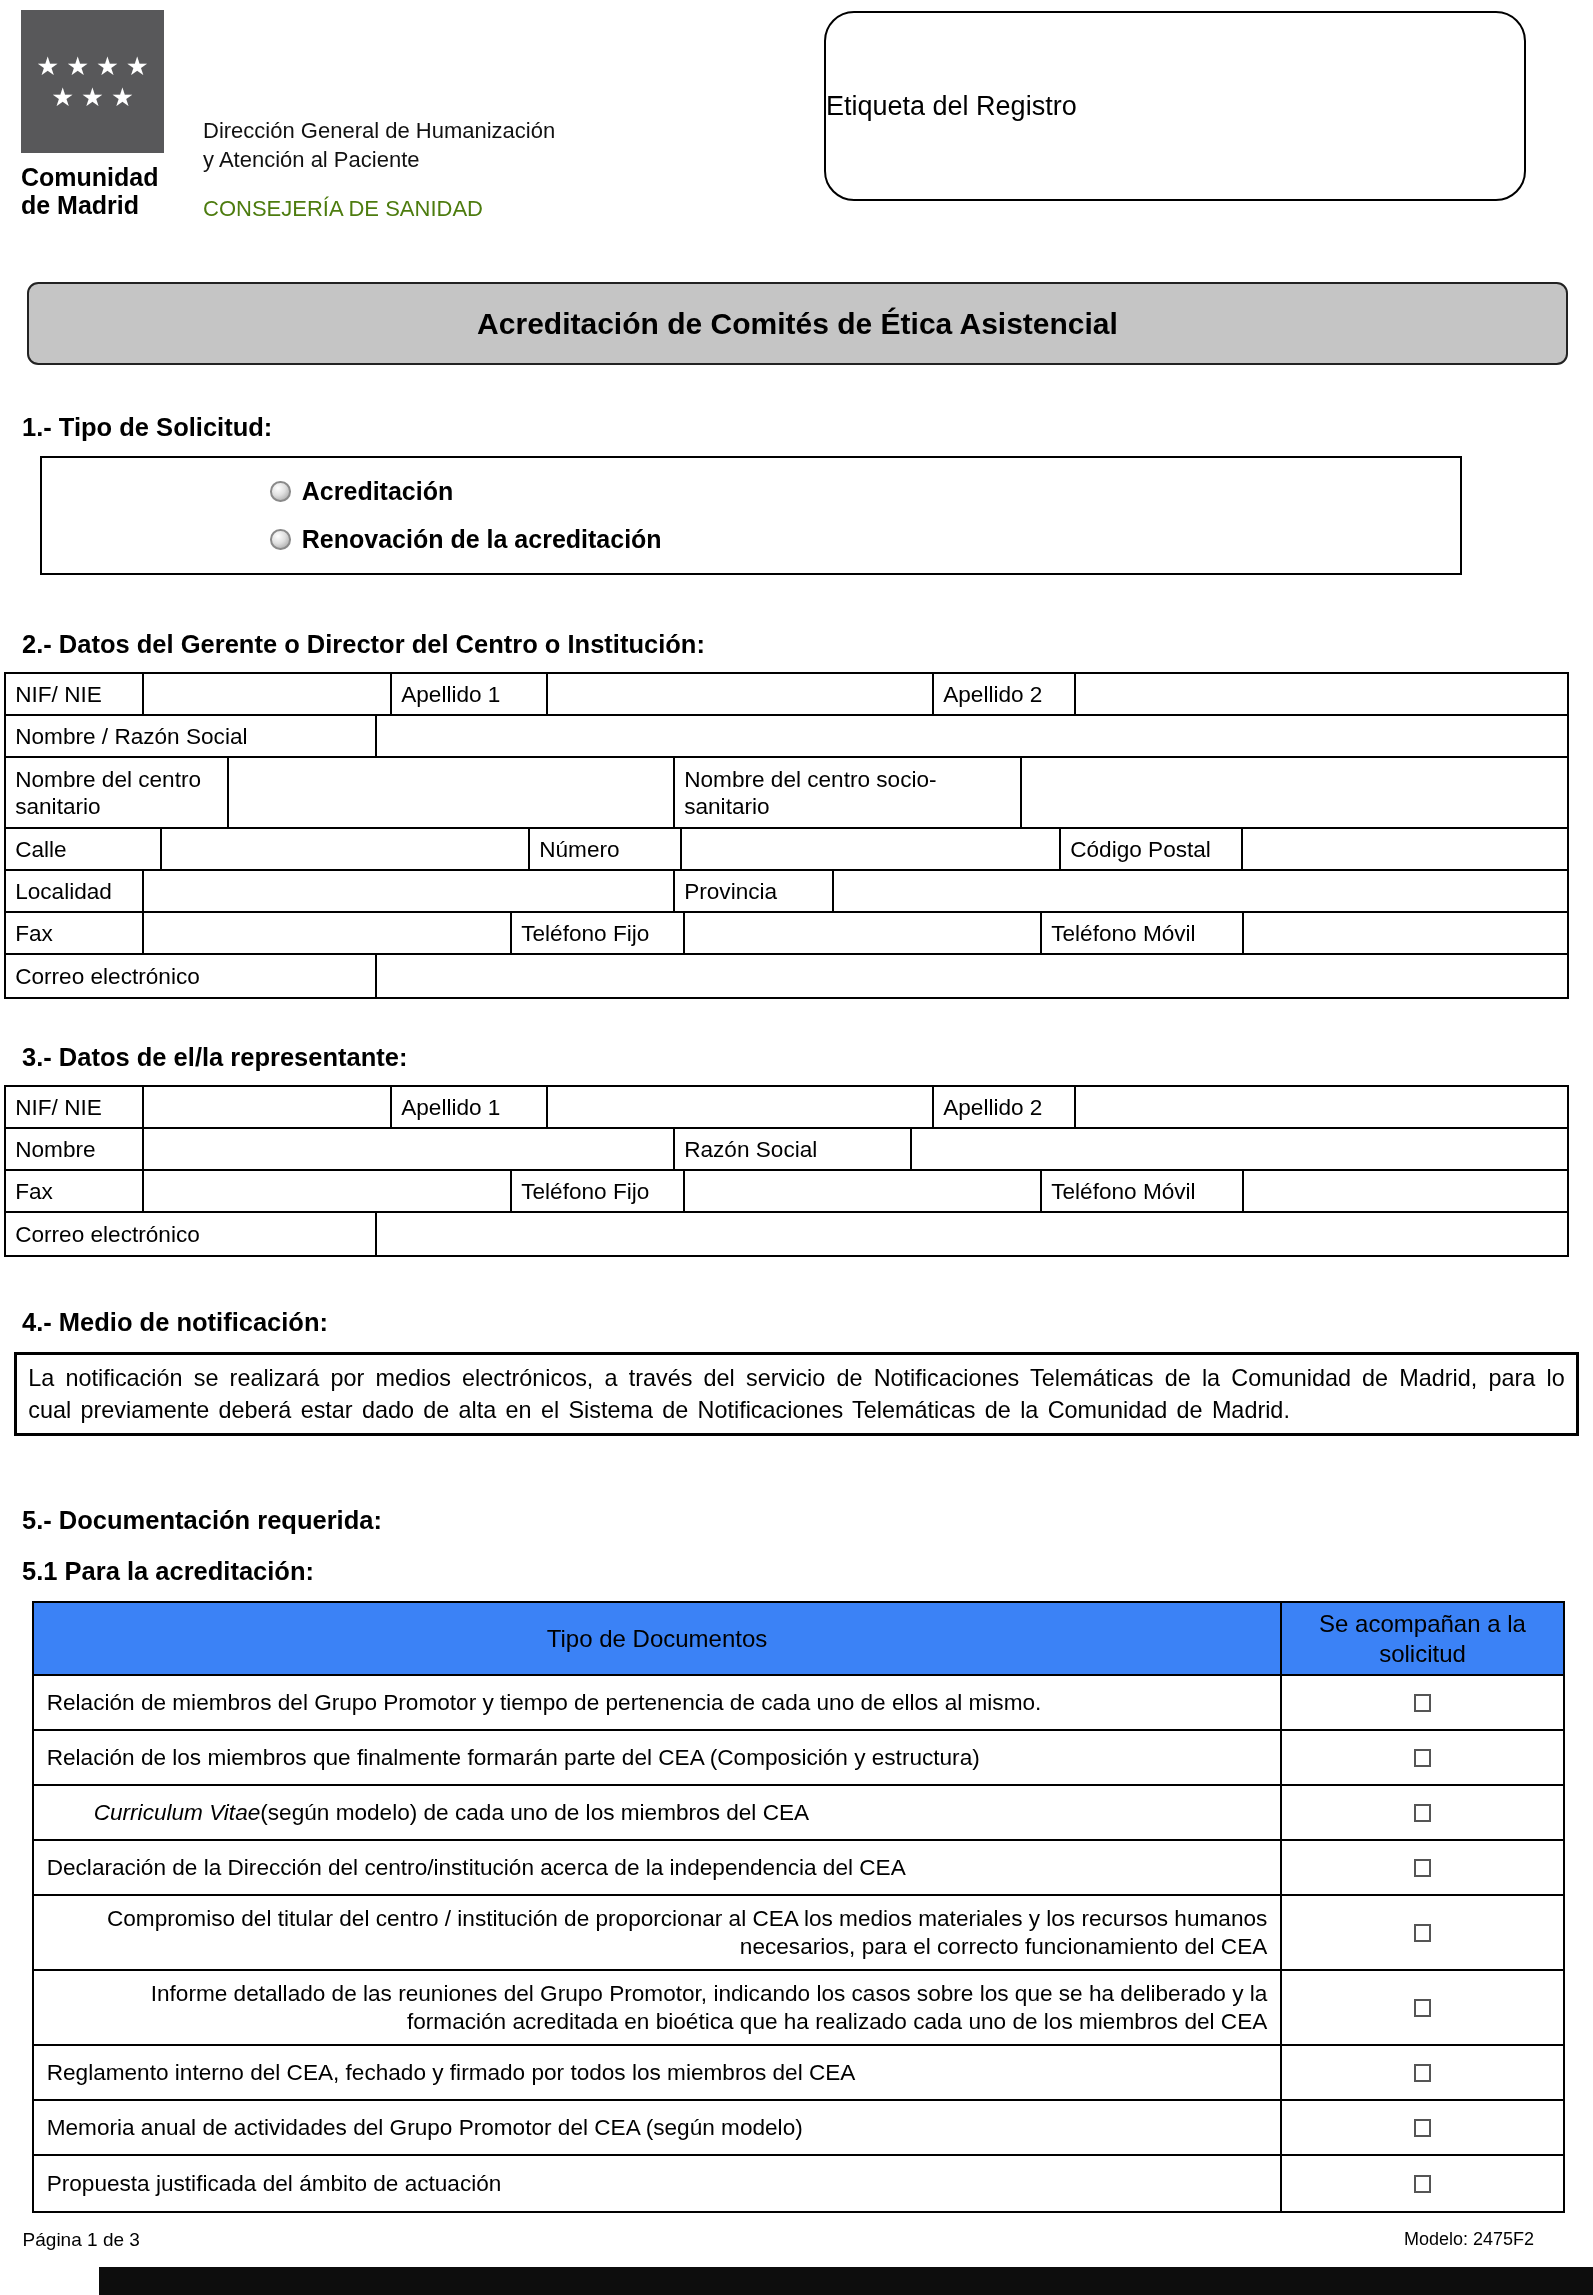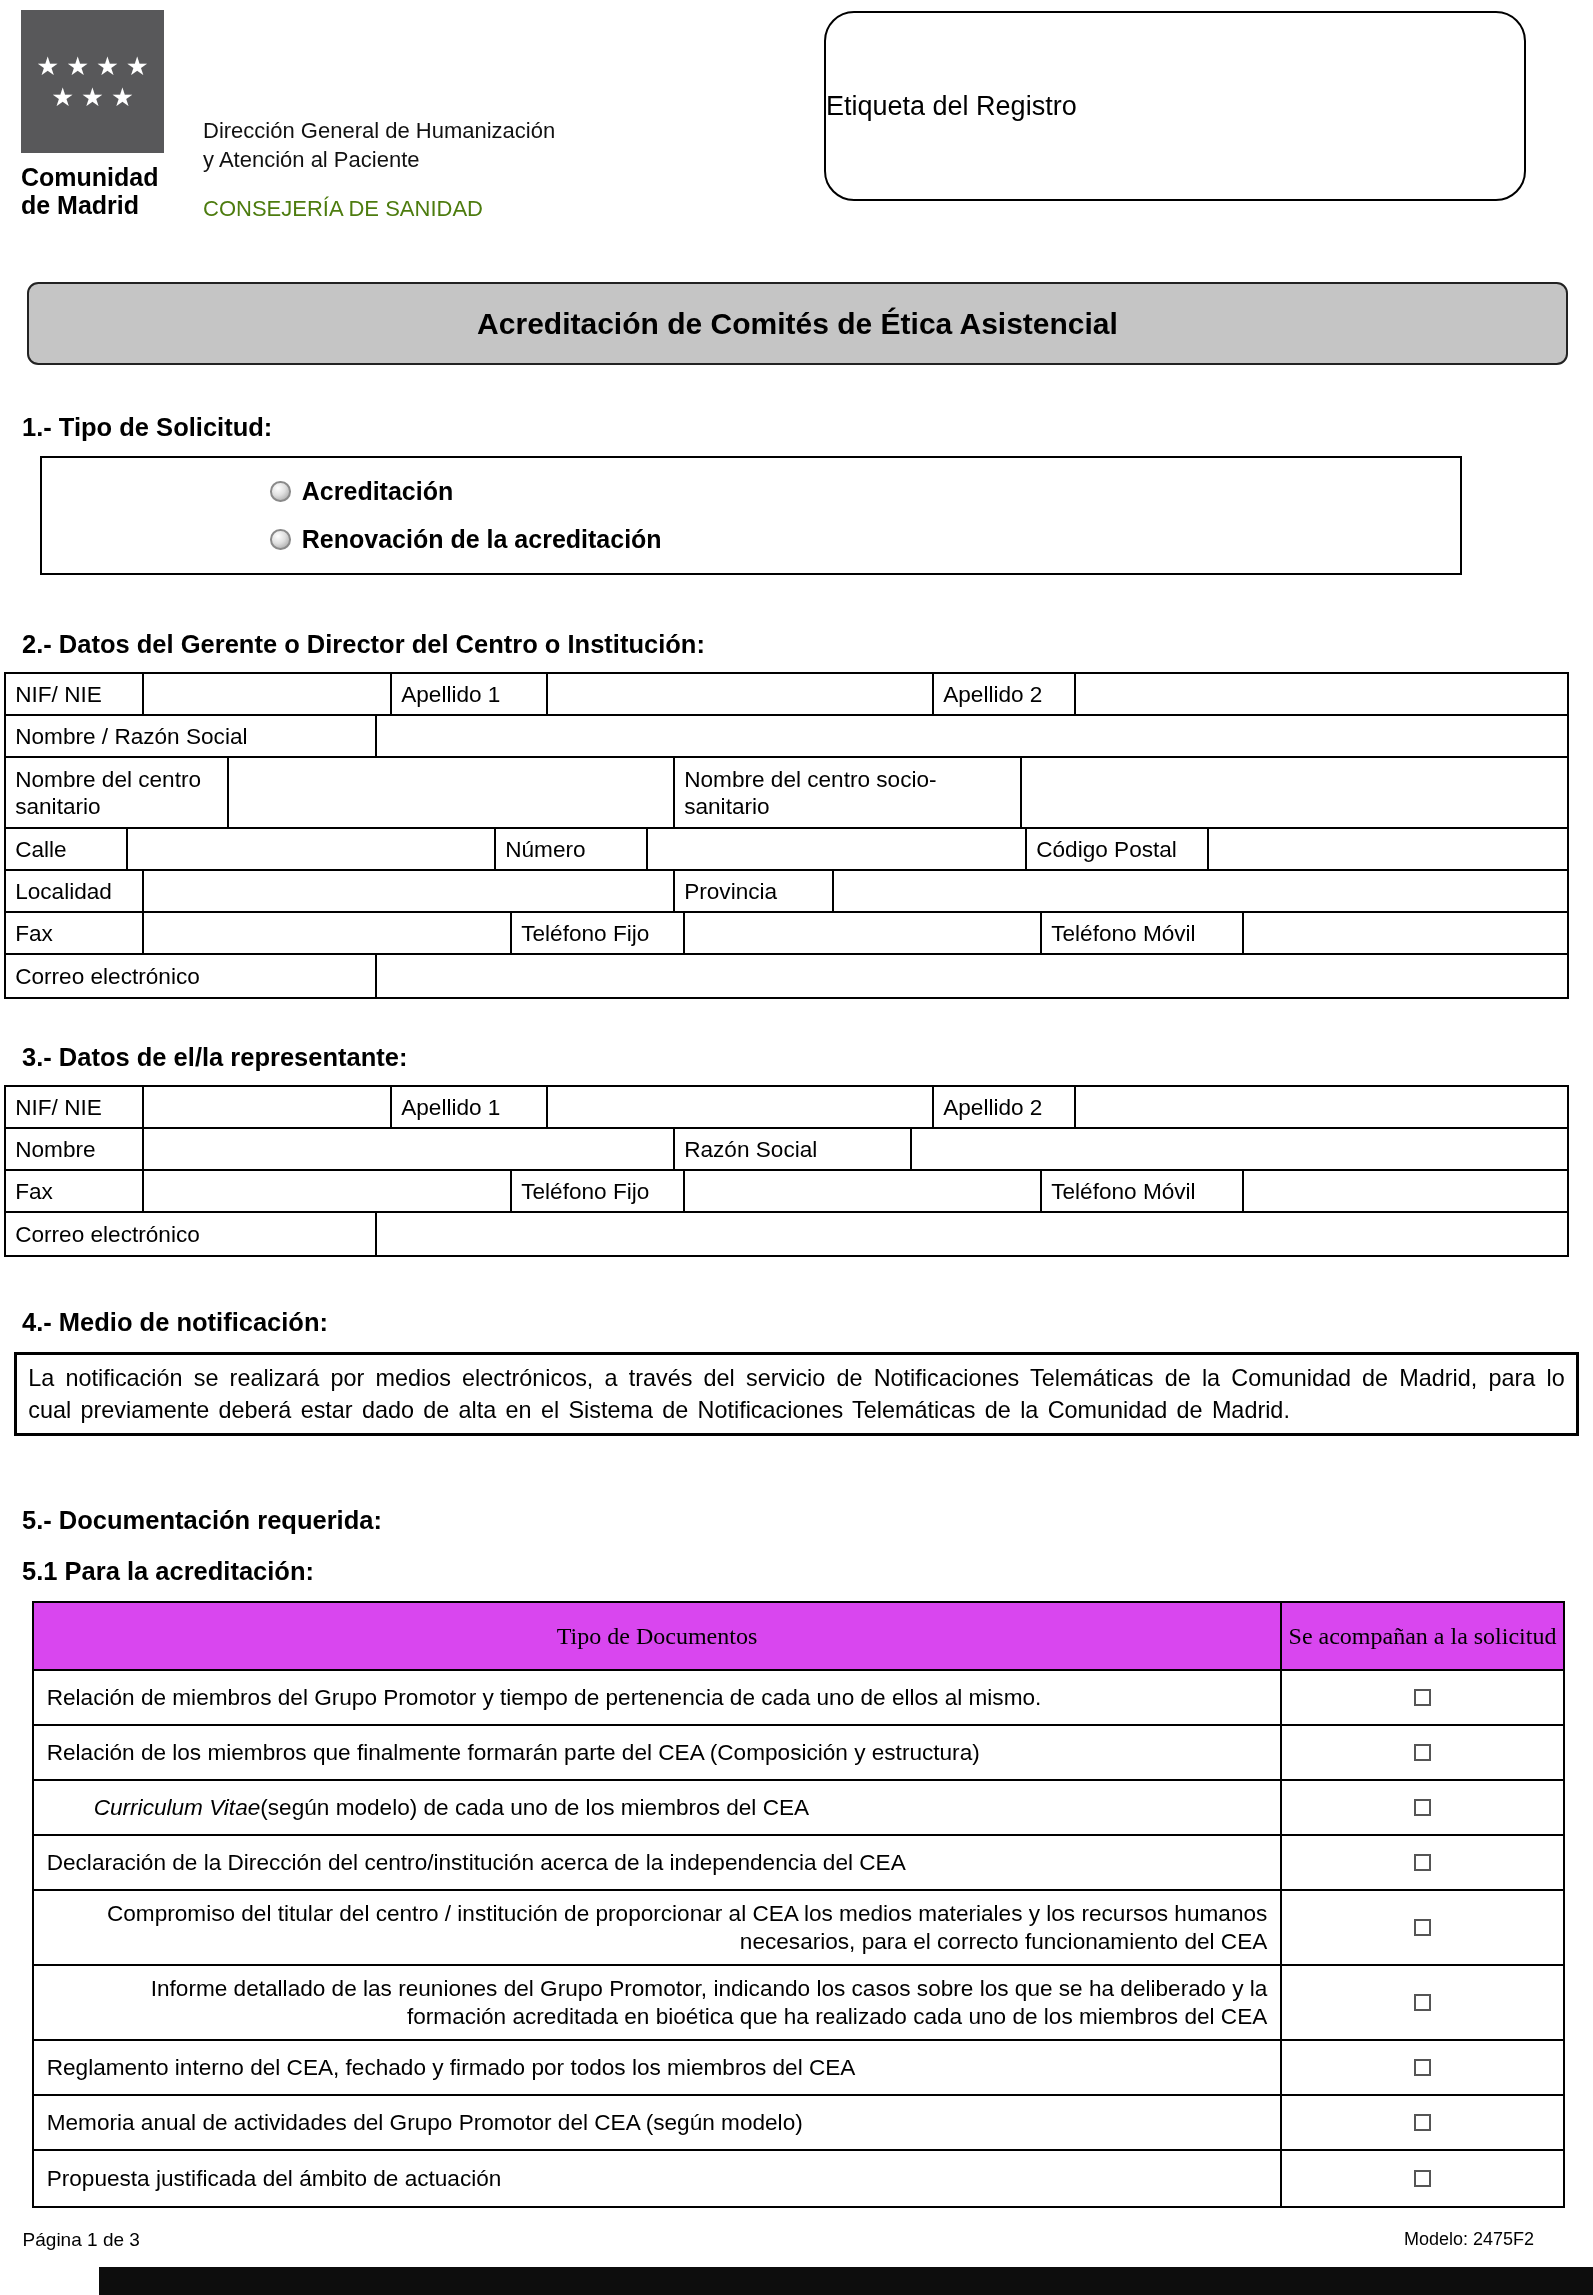--- a/index.html
+++ b/index.html
@@ -68,21 +68,21 @@
     position:absolute; left:14px; top:1352px; width:1565px;
     border:3.5px solid #000; padding:7px 11.3px;
     font-size:23.4px; line-height:32px; text-align:justify; word-spacing:2.8px;
   }
 
   
   .dtable { position:absolute; left:32px; top:1601px; width:1533px; border:2.1px solid #000; }
   .drow { display:flex; border-bottom:2.1px solid #000; min-height:55px; }
   .drow:last-child { border-bottom:none; }
   .drow.tall2 { min-height:74px;text-align:right; }
-  .drow.dhead { min-height:68px; background:#d946ef;font-family:Liberation Serif, serif; }
+  .drow.dhead { min-height:68px; background:#3b82f6; }
   .dcell-label {
     flex:1 1 auto; border-right:2.1px solid #000; padding:8.5px 12.7px;
     font-size:22.6px; line-height:28px; display:flex; align-items:center; flex-wrap:wrap; align-content:center;
   }
   .dcell-label span { display:inline; }
   .dcell-check { flex:0 0 281px; display:flex; align-items:center; justify-content:center; padding:5.7px; }
   .dhead .dcell-label, .dhead .dcell-check {
     justify-content:center; text-align:center; font-size:24px; line-height:30px;
   }
   .checkbox { width:17.7px; height:17.7px; border:2.1px solid #555; background:#fff; }
@@ -145,21 +145,21 @@
       <div class="fcell" style="width:371px">Nombre / Razón Social</div>
       <div class="fcell grow"></div>
     </div>
     <div class="frow tall">
       <div class="fcell" style="width:223px">Nombre del centro sanitario</div>
       <div class="fcell" style="width:446px"></div>
       <div class="fcell" style="width:347px">Nombre del centro socio-sanitario</div>
       <div class="fcell grow"></div>
     </div>
     <div class="frow">
-      <div class="fcell" style="width:122px">Calle</div>
+      <div class="fcell" style="width:156px">Calle</div>
       <div class="fcell" style="width:368px"></div>
       <div class="fcell" style="width:152px">Número</div>
       <div class="fcell" style="width:379px"></div>
       <div class="fcell" style="width:182px">Código Postal</div>
       <div class="fcell grow"></div>
     </div>
     <div class="frow">
       <div class="fcell" style="width:138px">Localidad</div>
       <div class="fcell" style="width:531px"></div>
       <div class="fcell" style="width:159px">Provincia</div>

